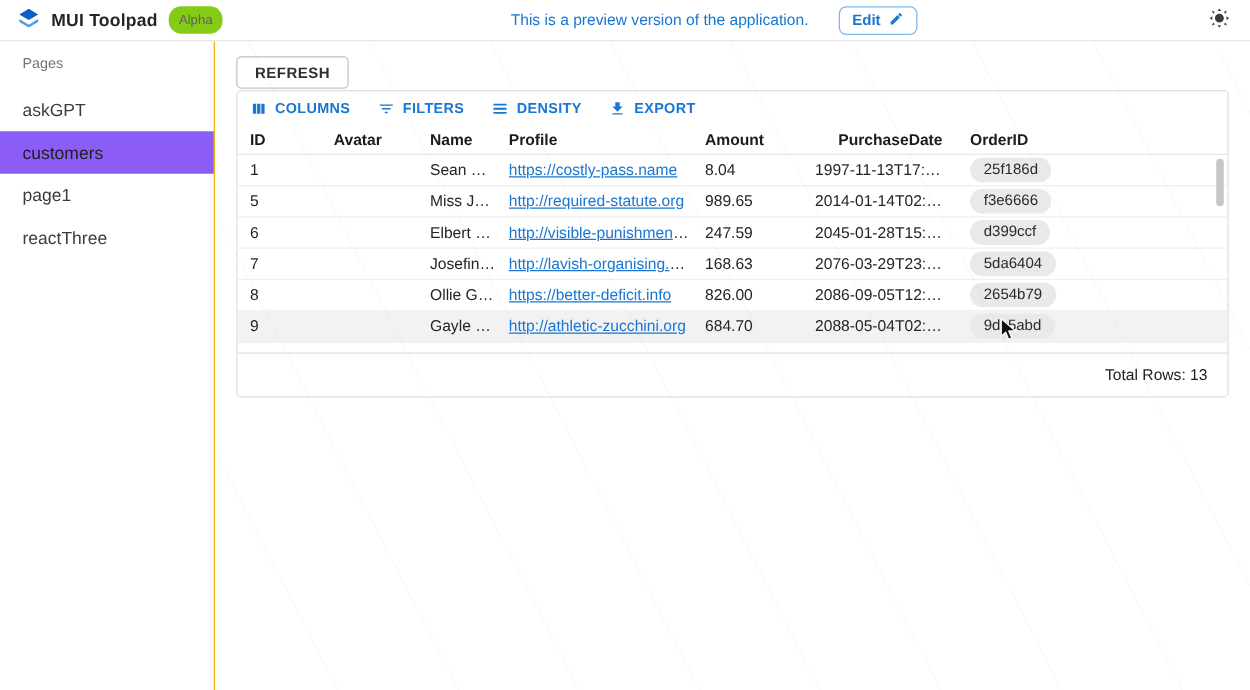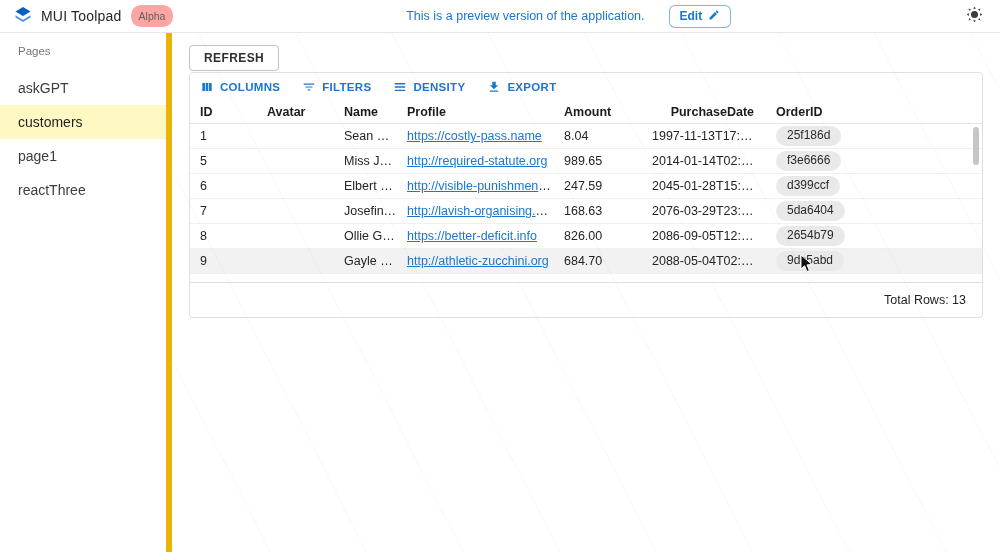--- a/index.html
+++ b/index.html
@@ -9,45 +9,45 @@
     font-size: 13px; color:#212121; background:#fff; overflow:hidden; position:relative;
   }
   .app { position:absolute; inset:0; width:1000px; height:552px; background:#fff; }
 
   
   .topbar {
     position:absolute; top:0; left:0; right:0; height:33px; background:#fff;
     border-bottom:1px solid #e7e7e7; display:flex; align-items:center; padding:0 14px; z-index:10;
   }
   .brand { display:flex; align-items:center; gap:9px; }
-  .brand-title { font-weight:400; font-size:14px; color:#262626; letter-spacing:.2px; }
+  .brand-title { font-weight:700; font-size:14px; color:#262626; letter-spacing:.2px; }
   .alpha-chip {
-    background:#fca5a5; color:#5f5f5f; font-size:10.5px; padding:5px 8px;
+    background:#84cc16; color:#5f5f5f; font-size:10.5px; padding:5px 8px;
     border-radius:10px; line-height:1.2;
   }
   .topbar-center { display:flex; align-items:center; gap:24px; margin:0 auto; }
   .preview-text { color:#1976d2; font-size:12.5px; }
   .edit-btn {
     display:flex; align-items:center; gap:6px; border:1px solid rgba(25,118,210,.55);
     color:#1976d2; border-radius:6px; background:#fff; font-size:12px; font-weight:700;
     padding:3px 10px; cursor:pointer;
   }
   .theme-toggle { width:22px; height:22px; display:flex; align-items:center; justify-content:center; cursor:pointer; color:#3c3c3c; }
 
   
   .sidebar {
     position:absolute; top:33px; left:0; bottom:0; width:172px; background:#fff;
-    border-right:6px solid #eab308; z-index:5;
+    border-right:1px solid #eab308; z-index:5;
   }
   .sidebar-section-label { color:#757575; font-size:11.5px; padding:12px 0 14px 18px; }
   .nav-item {
     height:34px; line-height:34px; padding-left:18px; font-size:14px; color:#3c3c3c;
     cursor:pointer; white-space:nowrap;
   }
-  .nav-item.selected { background:#fef9c3; color:#1f1f1f; }
+  .nav-item.selected { background:#8b5cf6; color:#1f1f1f; }
 
   
   .main { position:absolute; top:33px; left:173px; right:0; bottom:0; background:#fff; }
   .main::after {
     content:""; position:absolute; inset:0; pointer-events:none; z-index:9;
     background: repeating-linear-gradient(63deg, rgba(110,115,140,0.045) 0 1px, transparent 1px 86px);
   }
   .refresh-btn {
     margin:12px 0 0 16px; background:#fff; border:1px solid #c2c2c2; border-radius:4px;
     color:#2f2f2f; font-size:12px; font-weight:700; letter-spacing:.4px; padding:5px 14px; cursor:pointer;

